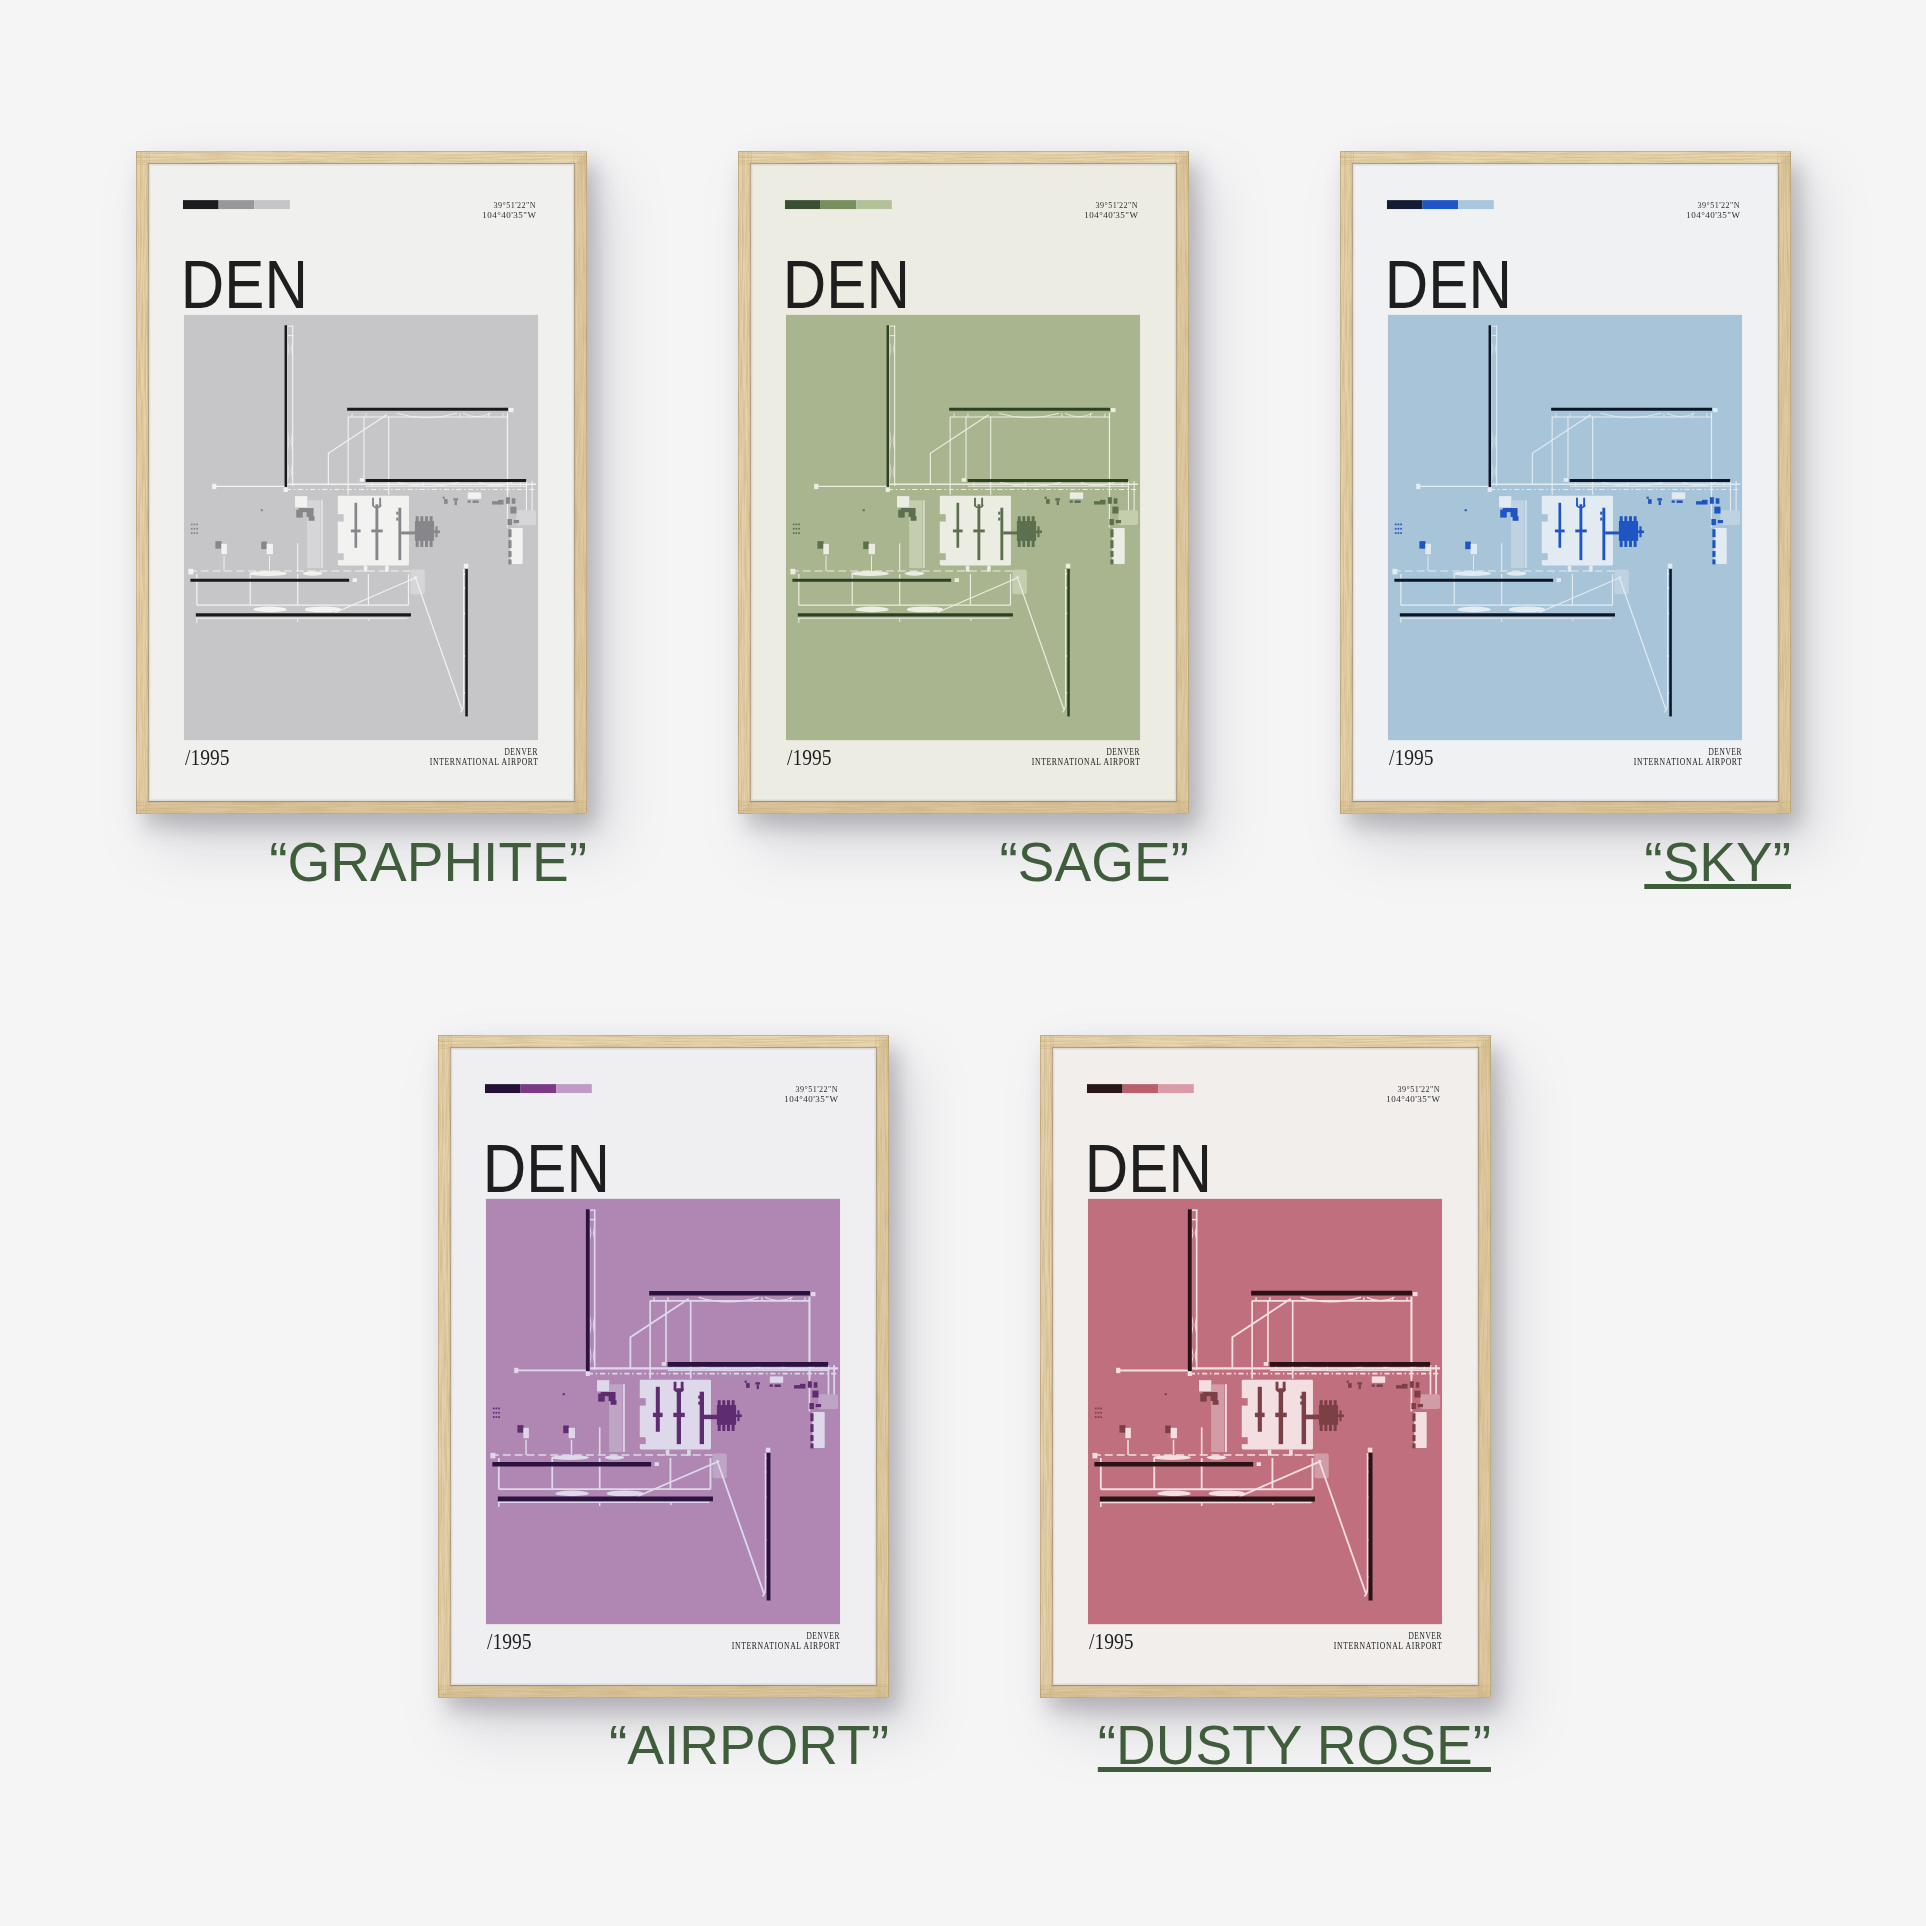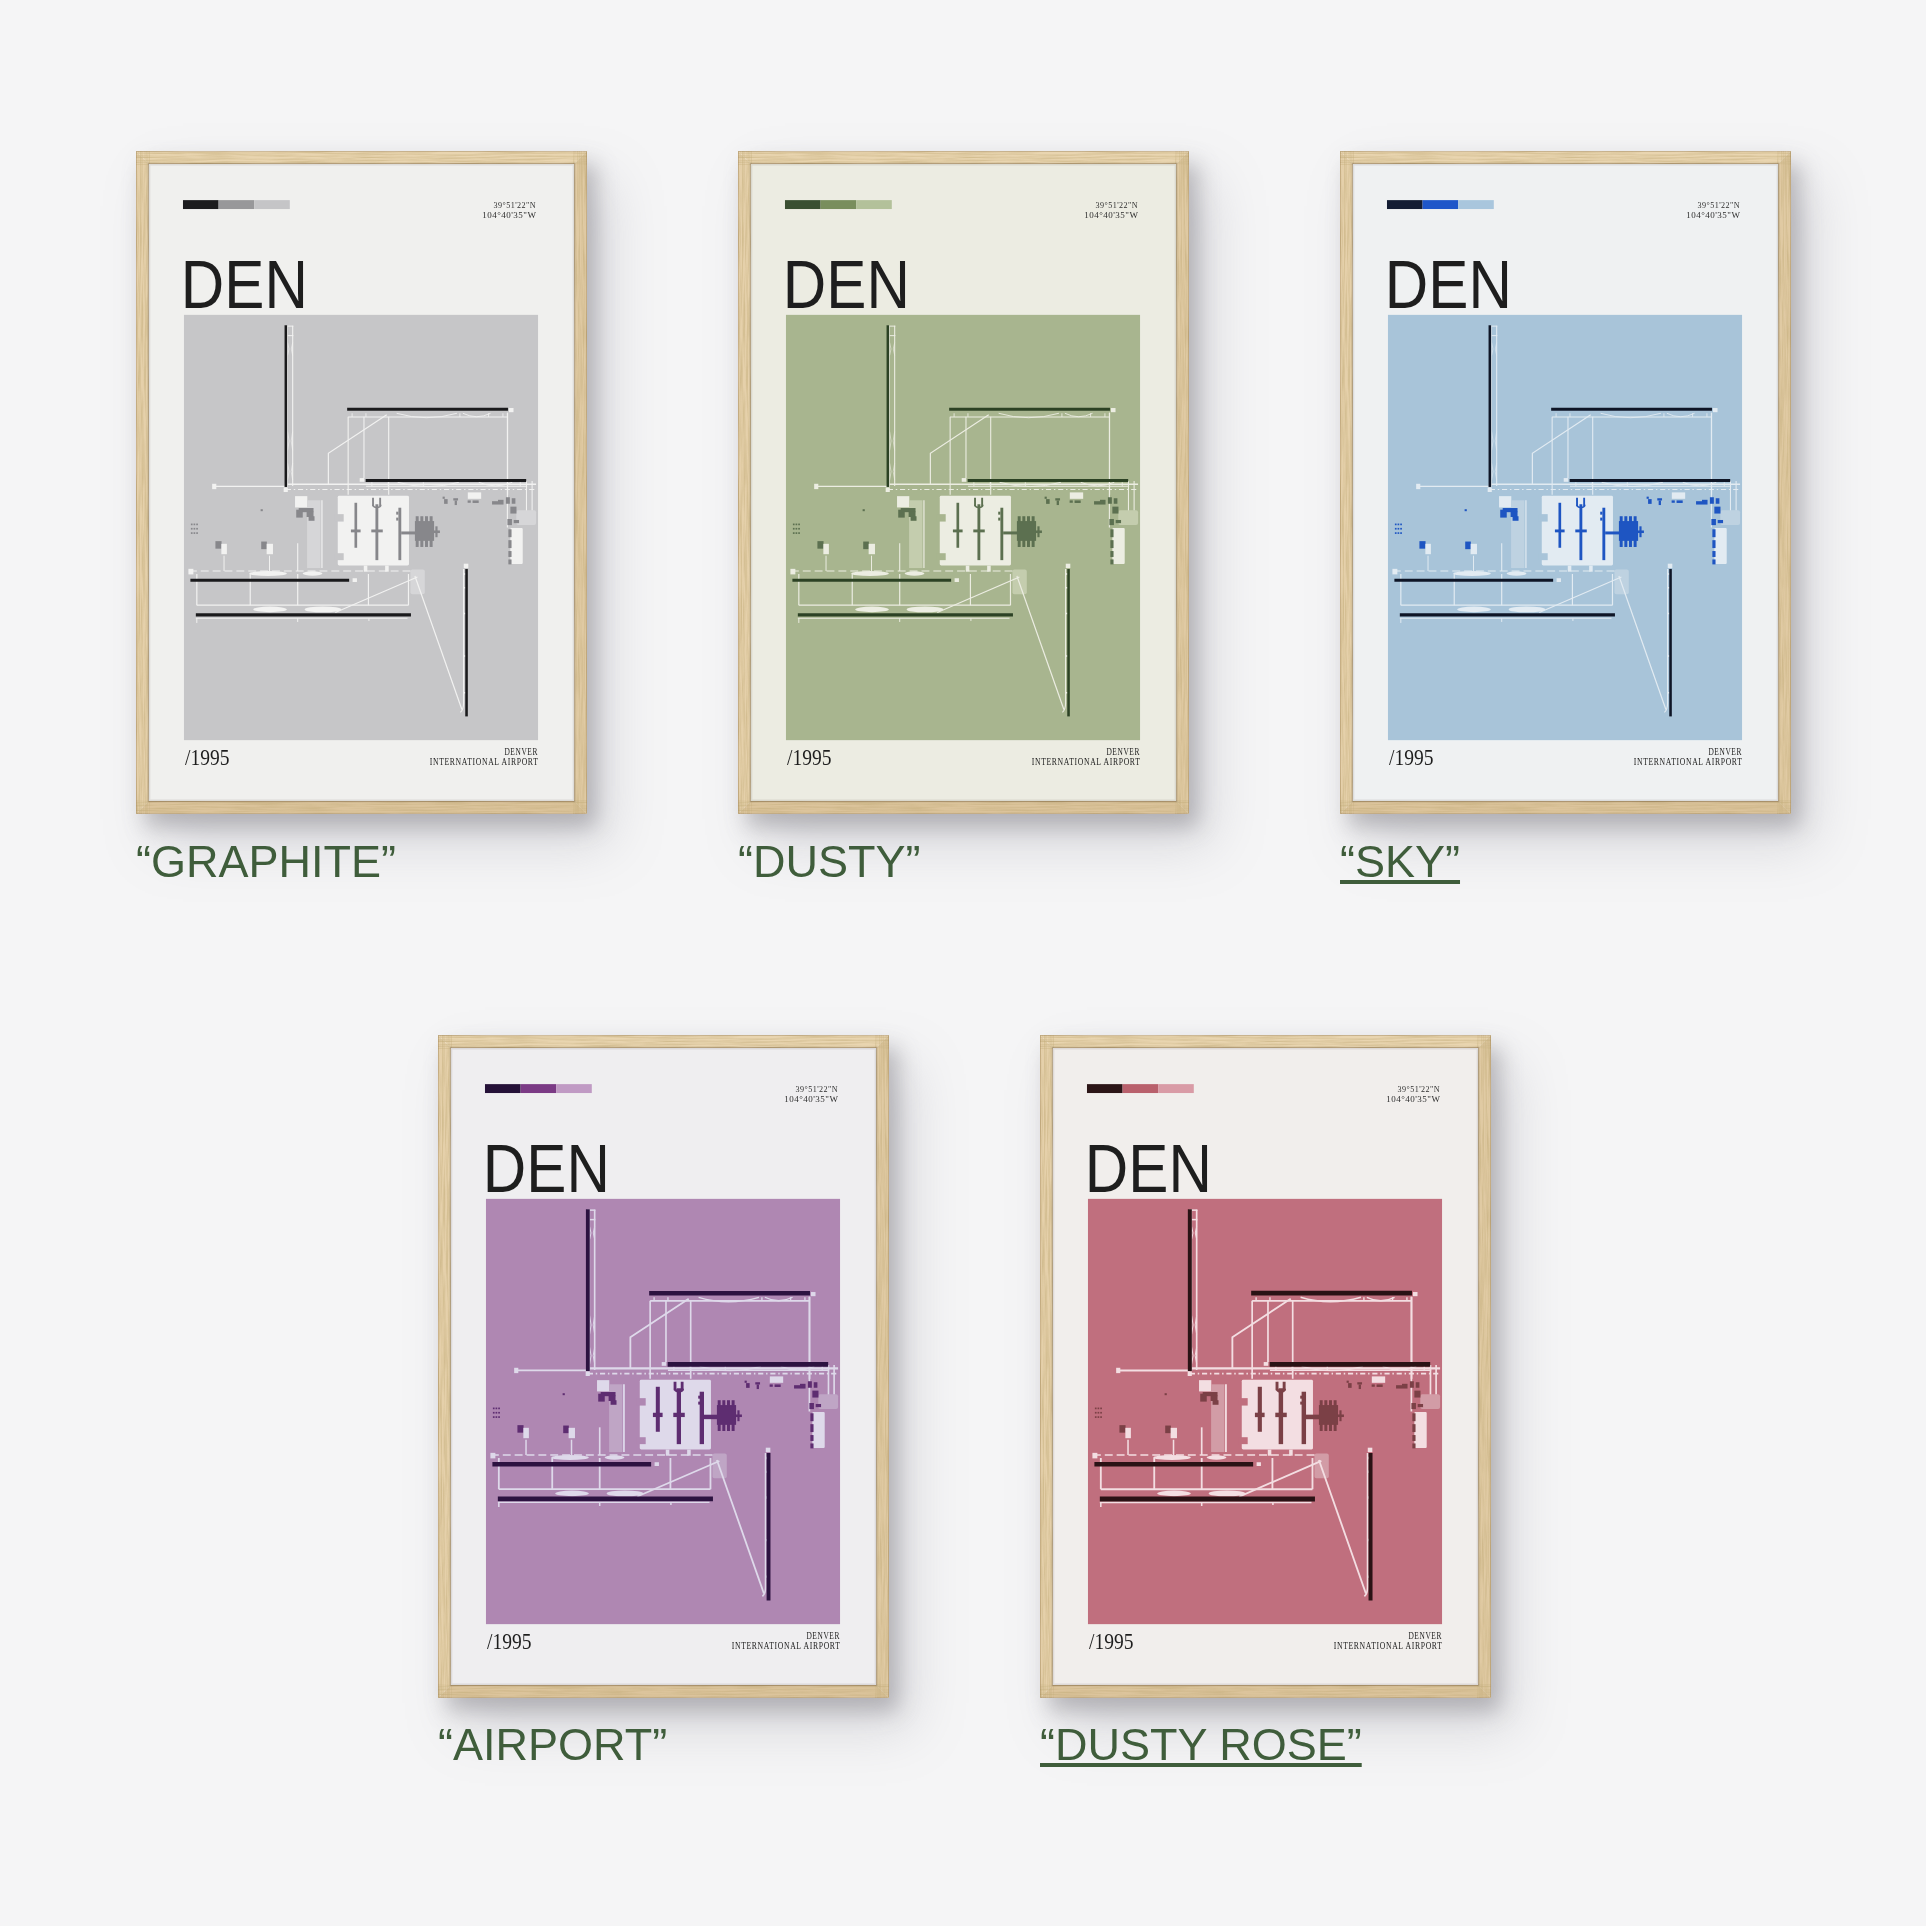--- a/index.html
+++ b/index.html
@@ -1,21 +1,21 @@
 <!DOCTYPE html>
 <html><head>
 <meta charset="utf-8">
 <style>
   html,body{margin:0;padding:0;}
   body{width:1927px;height:1927px;background:#f5f5f6;position:relative;overflow:hidden;
        font-family:"Liberation Sans",sans-serif;}
   .poster{position:absolute;width:451px;height:663px;
           box-shadow:9px 13px 20px rgba(118,116,124,0.42), 22px 30px 51px rgba(132,132,142,0.25);}
   .poster svg{display:block;}
-  .lbl{position:absolute;width:451px;text-align:left;color:#3f5d3b;font-size:45px;
+  .lbl{position:absolute;width:451px;text-align:right;color:#3f5d3b;font-size:55px;
        line-height:50px;letter-spacing:0px;white-space:nowrap;}
 </style>
 </head>
 <body>
 
 <div class="poster" style="left:136px;top:151px;--bg:#c6c6c8;--dk:#1a1a1c;--md:#87878b;--lt:#f2f2f1;--pale:#d6d6d8;--paper:#f0f0ee;--s1:#1c1c1e;--s2:#98989a;--s3:#c5c5c7;--k:1;">
 <svg width="451" height="663" viewBox="0 0 456 670">
 
   <g>
     <defs>
@@ -493,21 +493,21 @@
 
   <text x="49.5" y="620.5" font-family="Liberation Serif, serif" font-size="23" fill="#1e1e1e" textLength="45" lengthAdjust="spacingAndGlyphs">/1995</text>
 
   <g font-family="Liberation Serif, serif" fill="#1e1e1e" text-anchor="end">
     <text x="406.5" y="610.5" font-size="9.8" letter-spacing="0.8" textLength="34" lengthAdjust="spacingAndGlyphs">DENVER</text>
     <text x="407" y="621" font-size="9.8" letter-spacing="0.8" textLength="110" lengthAdjust="spacingAndGlyphs">INTERNATIONAL AIRPORT</text>
   </g>
 </svg>
 </div>
 
-<div class="lbl" style="left:738px;top:837px;">“DUSTY”</div>
+<div class="lbl" style="left:738px;top:837px;">“SAGE”</div>
 
 <div class="poster" style="left:1340px;top:151px;--bg:#a8c4d9;--dk:#0e1526;--md:#1e55c2;--lt:#e2ebf2;--pale:#bed2e1;--paper:#eff1f2;--s1:#131c33;--s2:#1e56c9;--s3:#a9c6dd;--k:1;">
 <svg width="451" height="663" viewBox="0 0 456 670">
 
   <g>
     <defs>
       <filter id="wh_sky" x="-5%" y="-5%" width="110%" height="110%">
         <feTurbulence type="fractalNoise" baseFrequency="0.02 0.65" numOctaves="3" seed="11" result="n"></feTurbulence>
         <feColorMatrix in="n" type="matrix" values="0 0 0 0 0.55  0 0 0 0 0.42  0 0 0 0 0.20  1.6 0 0 0 -0.52"></feColorMatrix>
       </filter>

